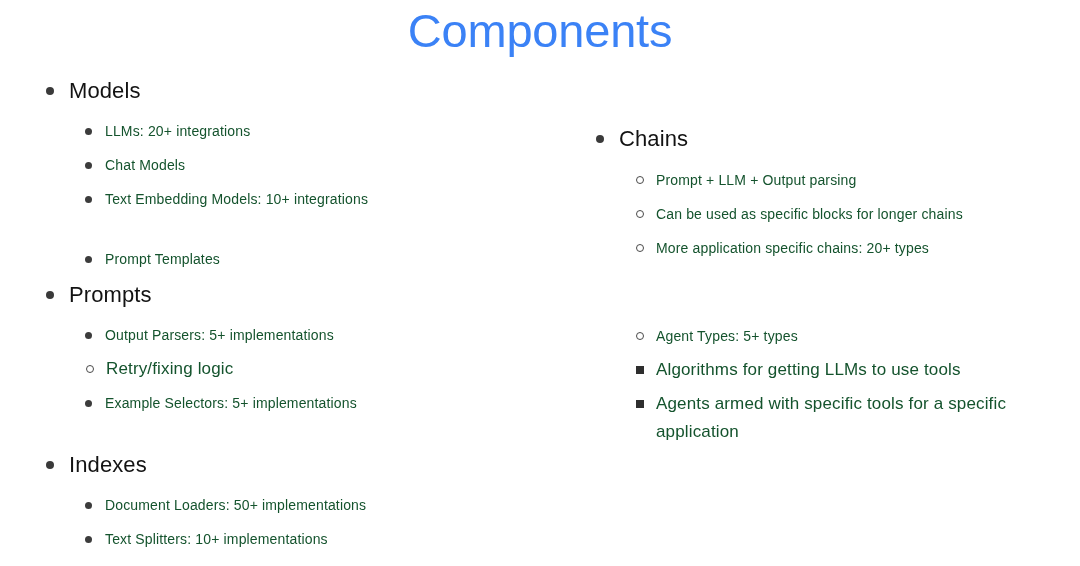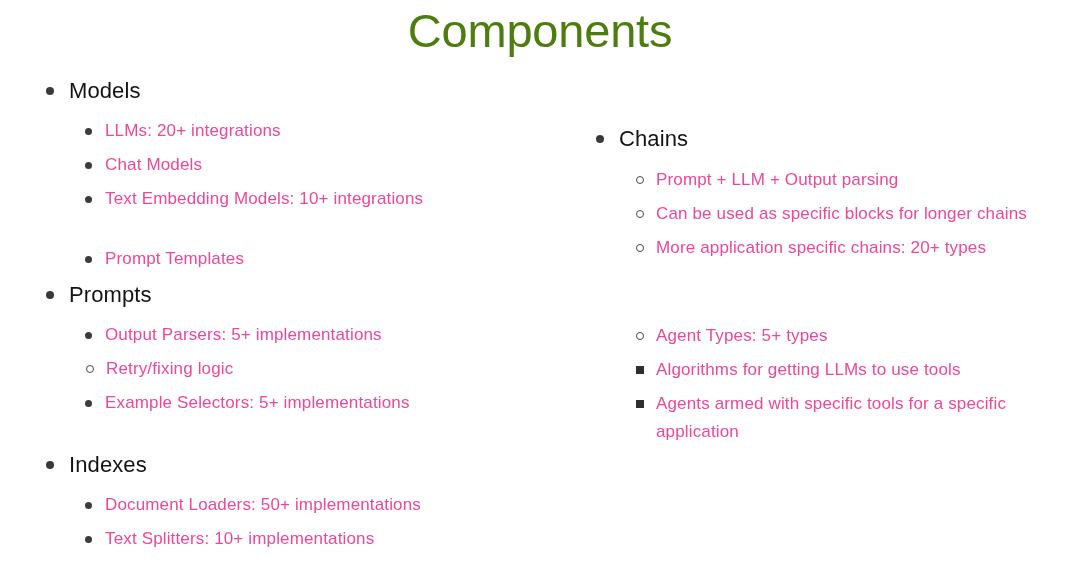--- a/index.html
+++ b/index.html
@@ -27,21 +27,21 @@
   
   .slide-title {
     position: absolute;
     top: 2px;
     left: 0;
     width: 1080px;
     text-align: center;
     font-size: 47px;
     font-weight: 300;
     letter-spacing: -0.2px;
-    color: #4d7c0f;
+    color: #3b82f6;
     line-height: 1.22;
     white-space: nowrap;
   }
 
   
   .columns {
     position: absolute;
     top: 76px;
     left: 8px;
     width: 1080px;
@@ -110,23 +110,23 @@
     box-sizing: border-box;
   }
   .lvl2 .bullet i {
     display: block;
     width: 7px;
     height: 7px;
     border-radius: 50%;
     background: #3c3c3c;
   }
   .lvl2 .label {
-    font-size: 17px;
+    font-size: 14px;
     font-weight: 400;
-    color: #ec4899;
+    color: #14532d;
     line-height: 26px;
     letter-spacing: 0.15px;
   }
 
   
   .bullet.hollow i {
     background: transparent !important;
     border: 1.4px solid #4a4a4a;
     box-sizing: border-box;
     width: 8px;
@@ -155,21 +155,21 @@
   .lvl3 .bullet i {
     display: block;
     width: 8px;
     height: 8px;
     border-radius: 50%;
     background: #3c3c3c;
   }
   .lvl3 .label {
     font-size: 17px;
     font-weight: 400;
-    color: #ec4899;
+    color: #14532d;
     line-height: 26px;
     letter-spacing: 0.15px;
   }
 
   
   .col-right .lvl2 { margin-left: 40px; }
   .col-right .lvl3 { margin-left: 40px; }
   .col-right .lvl2 .label,
   .col-right .lvl3 .label { line-height: 28px; }
   .col-right .lvl2 { margin-bottom: 6px; }

